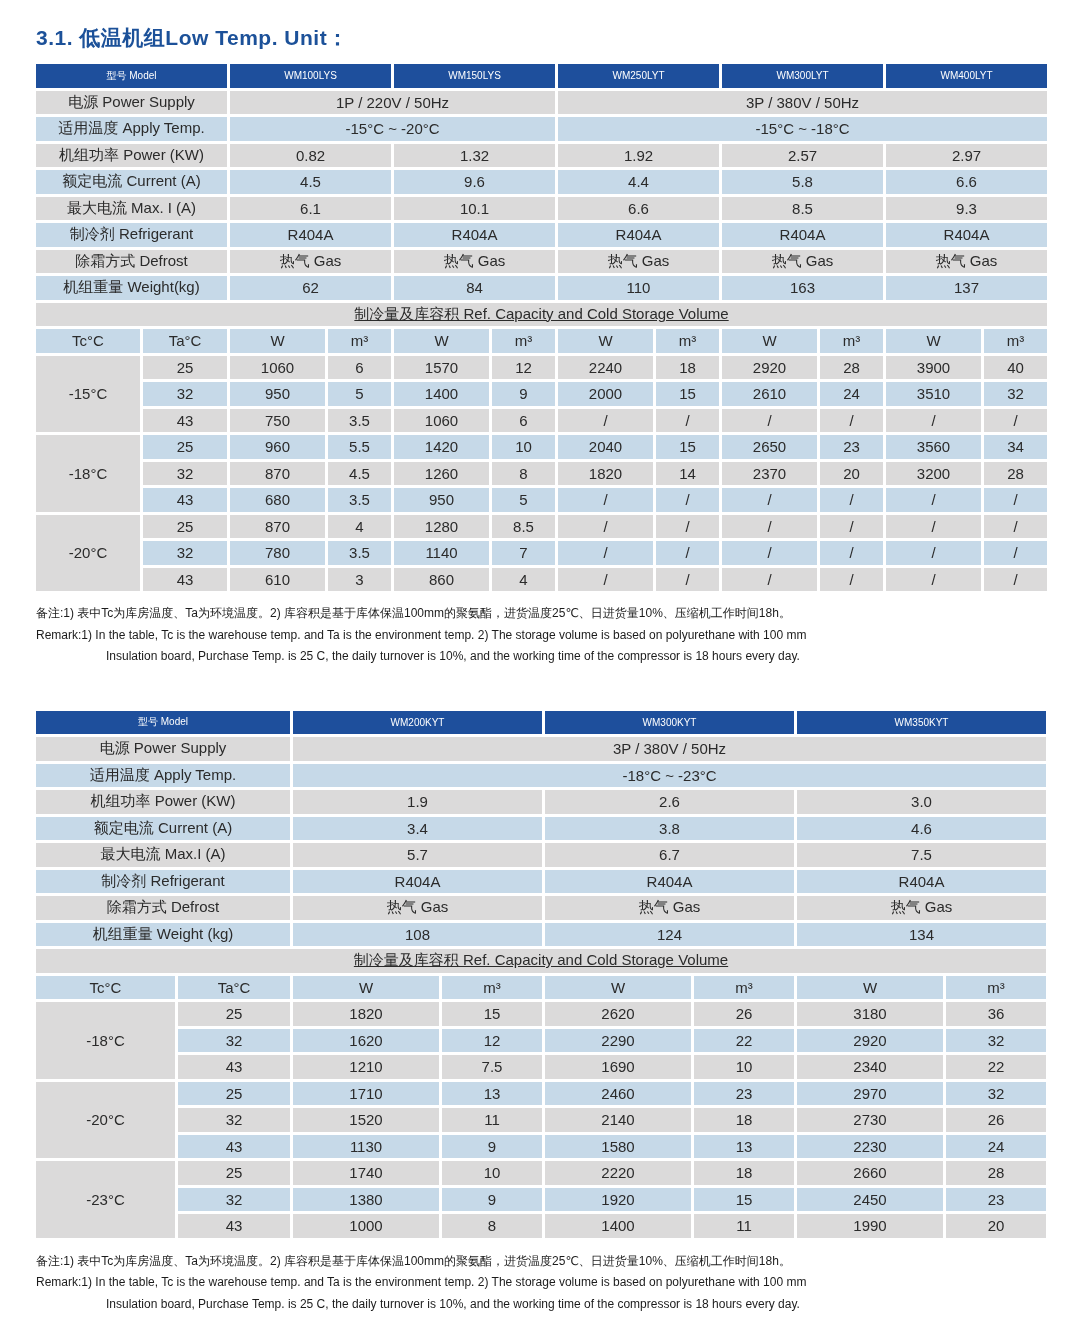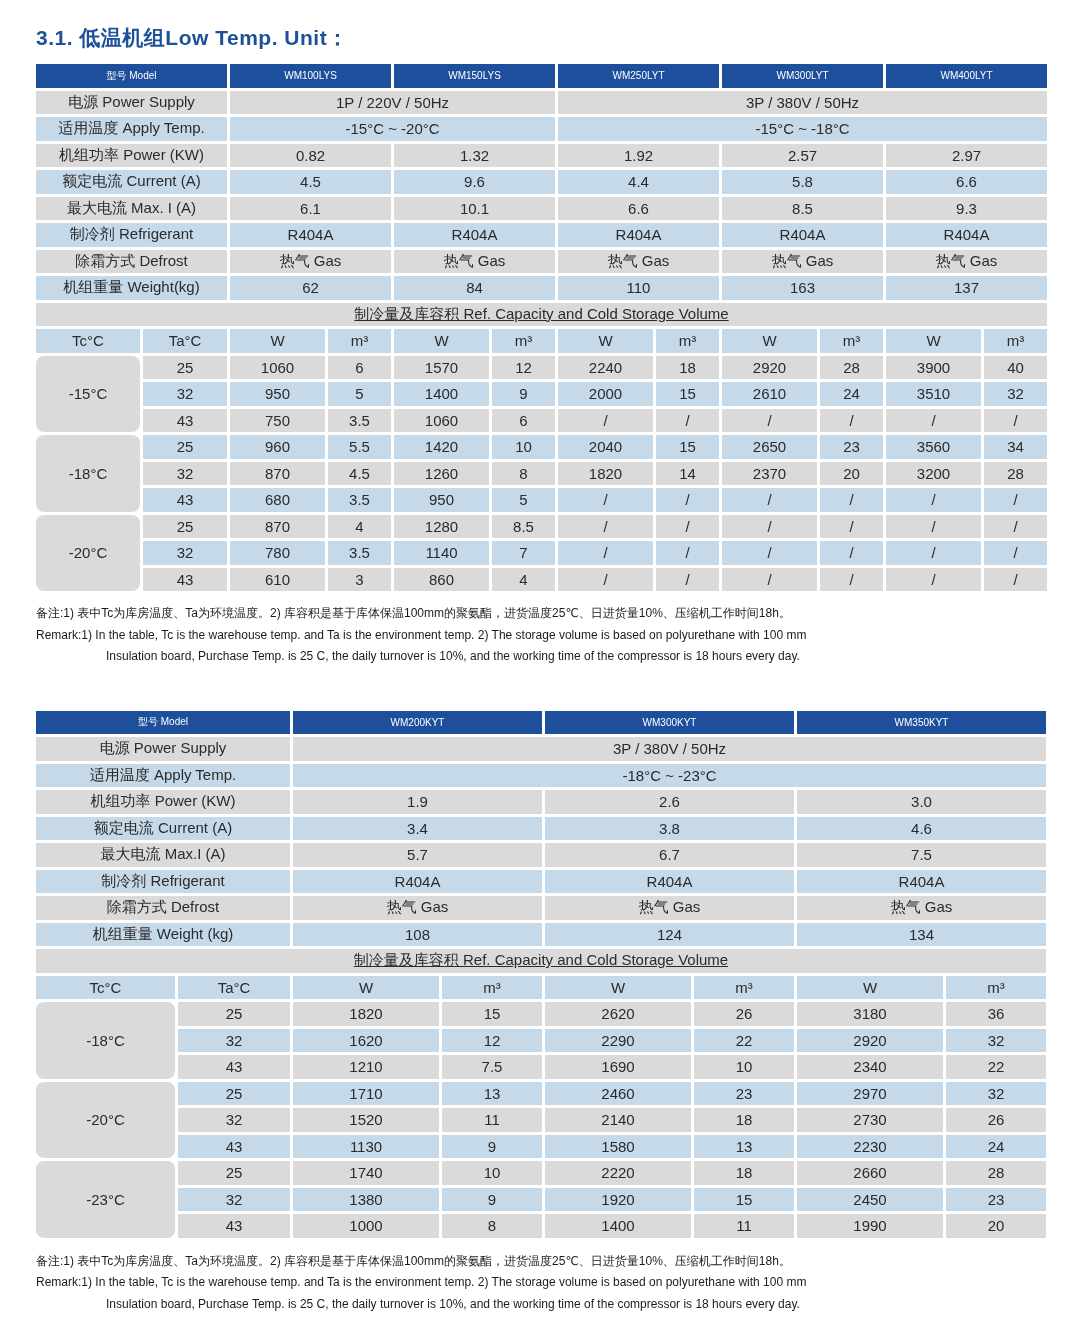--- a/index.html
+++ b/index.html
@@ -15,21 +15,21 @@
     border-collapse:separate;border-spacing:3px;table-layout:fixed;
     width:992px;margin-left:33px;
   }
   table.spec td{
     height:23.5px;text-align:center;vertical-align:middle;
     font-size:15px;padding:0;overflow:hidden;white-space:nowrap;color:#2b2b2b;
   }
   tr.head td{background:var(--header-bg,#1e4f9c);color:#ffffff;font-size:10px;}
   tr.gray td{background:var(--row-gray,#dbdada);}
   tr.blue td{background:var(--row-blue,#c6d9e8);}
-  tr.gray td.tc-cell,tr.blue td.tc-cell{background:var(--row-gray,#dbdada);border-radius:8px;}
+  tr.gray td.tc-cell,tr.blue td.tc-cell{background:var(--row-gray,#dbdada);}
   td.cap-title{font-size:15px;text-decoration:underline;}
   .remark{margin:9px 0 0 36px;width:995px;font-size:12px;line-height:21.5px;color:#1c1c1c;}
   .remark .en2{margin-left:70px;}
   .tbl2{margin-top:40px;}
   .remark2{margin-top:10px;}
 </style>
 </head>
 <body>
 
 <div class="page">

